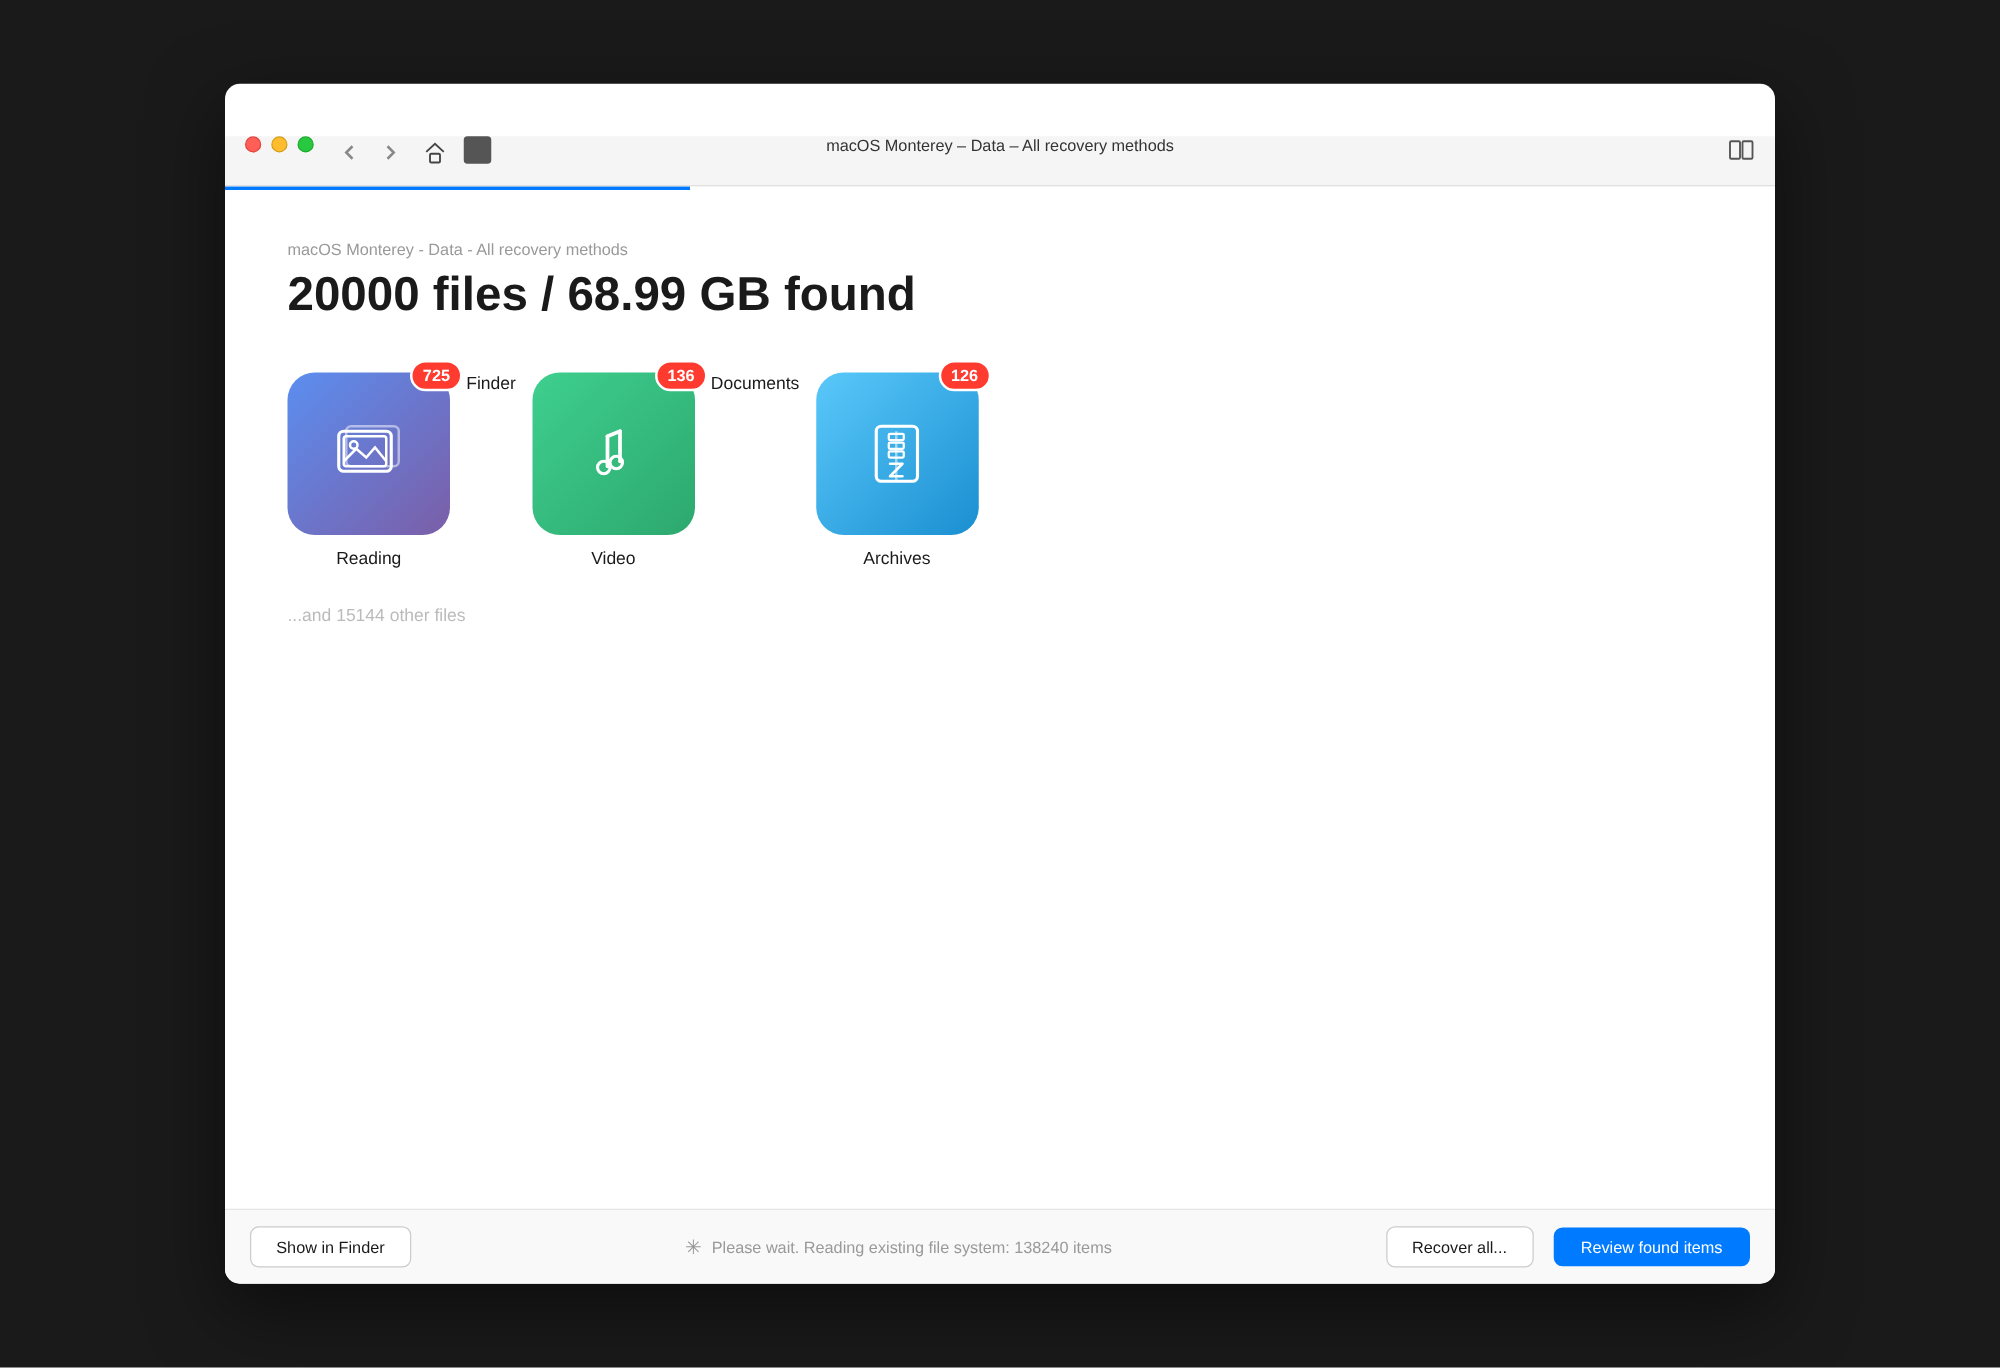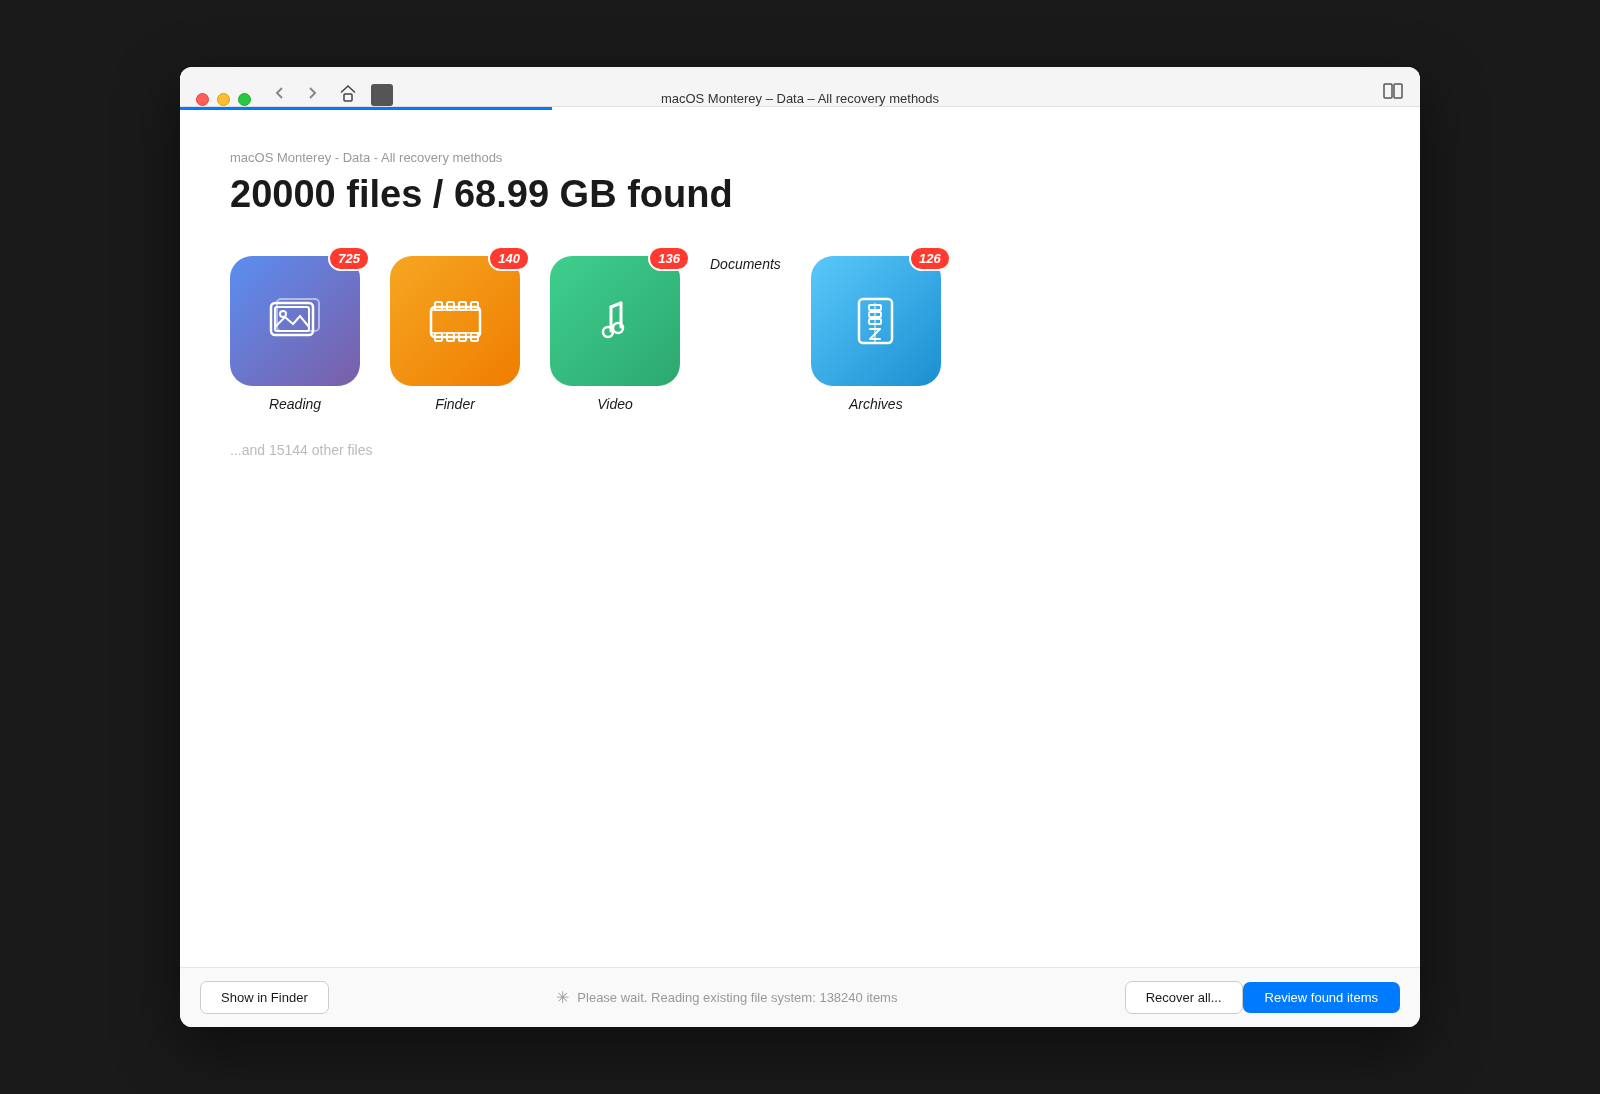--- a/index.html
+++ b/index.html
@@ -21,25 +21,26 @@
       box-shadow: 0 20px 60px rgba(0,0,0,0.5);
       display: flex;
       flex-direction: column;
     }
 
     
     .titlebar {
       background: #f5f5f5;
       height: 40px;
       display: flex;
-      align-items: flex-end;
+      align-items: flex-start;
       padding: 0 16px;
       border-bottom: 1px solid #e0e0e0;
       position: relative;
       flex-shrink: 0;
+      margin-top: 42px;
     }
 
     .traffic-lights {
       display: flex;
       gap: 8px;
       align-items: center;
     }
 
     .traffic-light {
       width: 13px;
@@ -128,24 +129,23 @@
 
     .found-title {
       font-size: 38px;
       font-weight: 700;
       color: #1a1a1a;
       margin-bottom: 40px;
     }
 
     .categories {
       display: flex;
-      gap: 30px;
+      gap: 13px;
       align-items: flex-start;
       margin-bottom: 30px;
-      font-style: italic;
     }
 
     .category-item {
       display: flex;
       flex-direction: column;
       align-items: center;
       cursor: pointer;
       position: relative;
     }
 
@@ -214,20 +214,21 @@
     }
 
     
     .bottom-bar {
       height: 60px;
       background: #f9f9f9;
       border-top: 1px solid #e5e5e5;
       display: flex;
       align-items: center;
       padding: 0 20px;
+      gap: 16px;
       flex-shrink: 0;
     }
 
     .show-finder-btn {
       background: white;
       border: 1px solid #ccc;
       border-radius: 7px;
       padding: 8px 20px;
       font-size: 13px;
       color: #1a1a1a;
@@ -341,40 +342,20 @@
             <circle cx="20" cy="25" r="3" stroke="white" stroke-width="2" fill="none"></circle>
             <polyline points="12,38 22,28 30,35 37,27 46,38" stroke="white" stroke-width="2" fill="none"></polyline>
 
             <rect x="14" y="10" width="42" height="32" rx="4" stroke="white" stroke-width="2" fill="none" opacity="0.5"></rect>
           </svg>
         </div>
         <span class="category-label">Reading</span>
       </div>
 
       <div class="category-item">
-        <div class="category-icon-wrap cat-video">
-          <span class="badge">140</span>
-          <svg class="icon-svg" viewBox="0 0 65 65" fill="none" xmlns="http://www.w3.org/2000/svg">
-
-            <rect x="8" y="18" width="49" height="30" rx="4" stroke="white" stroke-width="2.5" fill="none"></rect>
-
-            <rect x="12" y="13" width="7" height="8" rx="1.5" stroke="white" stroke-width="2" fill="none"></rect>
-            <rect x="24" y="13" width="7" height="8" rx="1.5" stroke="white" stroke-width="2" fill="none"></rect>
-            <rect x="36" y="13" width="7" height="8" rx="1.5" stroke="white" stroke-width="2" fill="none"></rect>
-            <rect x="48" y="13" width="7" height="8" rx="1.5" stroke="white" stroke-width="2" fill="none"></rect>
-
-            <rect x="12" y="44" width="7" height="8" rx="1.5" stroke="white" stroke-width="2" fill="none"></rect>
-            <rect x="24" y="44" width="7" height="8" rx="1.5" stroke="white" stroke-width="2" fill="none"></rect>
-            <rect x="36" y="44" width="7" height="8" rx="1.5" stroke="white" stroke-width="2" fill="none"></rect>
-            <rect x="48" y="44" width="7" height="8" rx="1.5" stroke="white" stroke-width="2" fill="none"></rect>
-
-            <line x1="8" y1="21" x2="57" y2="21" stroke="white" stroke-width="1.5"></line>
-            <line x1="8" y1="44" x2="57" y2="44" stroke="white" stroke-width="1.5"></line>
-          </svg>
-        </div>
         <span class="category-label">Finder</span>
       </div>
 
       <div class="category-item">
         <div class="category-icon-wrap cat-audio">
           <span class="badge">136</span>
           <svg class="icon-svg" viewBox="0 0 65 65" fill="none" xmlns="http://www.w3.org/2000/svg">
 
             <path d="M28 18 L28 42" stroke="white" stroke-width="3" stroke-linecap="round"></path>
             <path d="M38 14 L38 38" stroke="white" stroke-width="3" stroke-linecap="round"></path>

